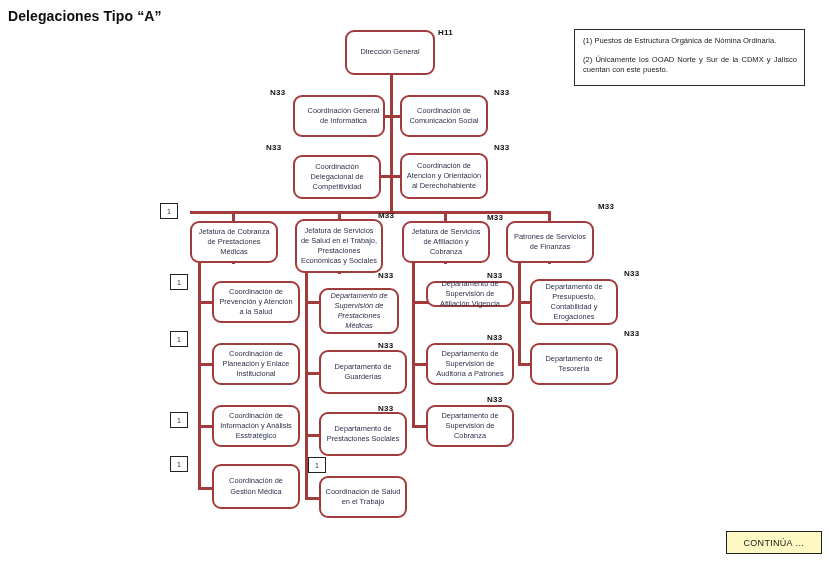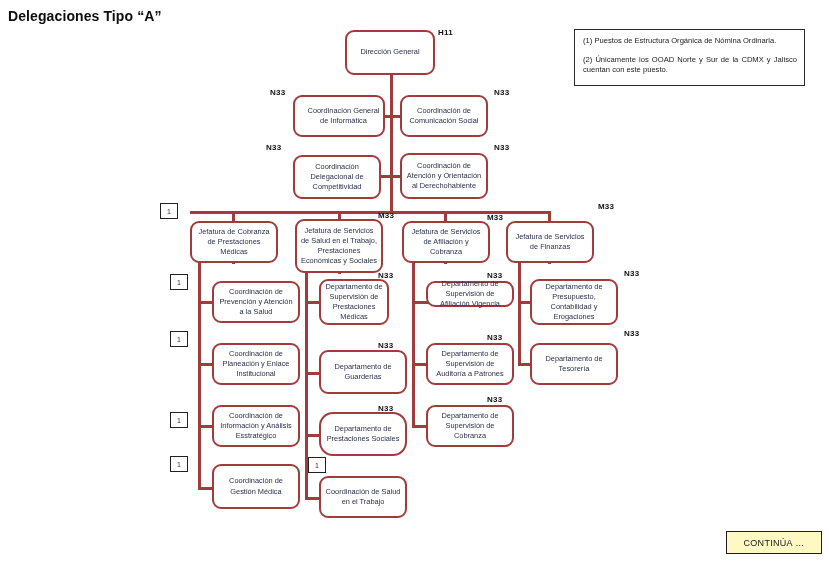--- a/index.html
+++ b/index.html
@@ -201,21 +201,21 @@
     <span>Jefatura de Servicios de Salud en el Trabajo, Prestaciones Económicas y Sociales</span>
   </div>
   <div class="tag" style="left:378px; top:211px;">M33</div>
 
   <div class="node" style="left:402px; top:221px; width:88px; height:42px;">
     <span>Jefatura de Servicios de Afiliación y Cobranza</span>
   </div>
   <div class="tag" style="left:487px; top:213px;">M33</div>
 
   <div class="node" style="left:506px; top:221px; width:88px; height:42px;">
-    <span>Jefatura de Servicios de Finanzas</span>
+    <span>Patrones de Servicios de Finanzas</span>
   </div>
   <div class="tag" style="left:598px; top:202px;">M33</div>
 
   <div class="node" style="left:212px; top:281px; width:88px; height:42px;align-items:center;">
     <span>Coordinación de Prevención y Atención a la Salud</span>
   </div>
   <div class="fnref" style="left:170px; top:274px;">1</div>
 
   <div class="node" style="left:212px; top:343px; width:88px; height:42px;">
     <span>Coordinación de Planeación y Enlace Institucional</span>
@@ -225,31 +225,31 @@
   <div class="node" style="left:212px; top:405px; width:88px; height:42px;">
     <span>Coordinación de Información y Análisis Esstratégico</span>
   </div>
   <div class="fnref" style="left:170px; top:412px;">1</div>
 
   <div class="node" style="left:212px; top:464px; width:88px; height:45px;">
     <span>Coordinación de Gestión Médica</span>
   </div>
   <div class="fnref" style="left:170px; top:456px;">1</div>
 
-  <div class="node" style="left:319px; top:279px; width:70px; height:46px;">
+  <div class="node" style="left:319px; top:288px; width:80px; height:46px;font-style:italic;">
     <span>Departamento de Supervisión de Prestaciones Médicas</span>
   </div>
   <div class="tag" style="left:378px; top:271px;">N33</div>
 
   <div class="node" style="left:319px; top:350px; width:88px; height:44px;">
     <span>Departamento de Guarderías</span>
   </div>
   <div class="tag" style="left:378px; top:341px;">N33</div>
 
-  <div class="node" style="left:319px; top:412px; width:88px; height:44px;border-radius:14px;">
+  <div class="node" style="left:319px; top:412px; width:88px; height:44px;">
     <span>Departamento de Prestaciones Sociales</span>
   </div>
   <div class="tag" style="left:378px; top:404px;">N33</div>
 
   <div class="node" style="left:319px; top:476px; width:88px; height:42px;">
     <span>Coordinación de Salud en el Trabajo</span>
   </div>
   <div class="fnref" style="left:308px; top:457px;">1</div>
 
   <div class="node" style="left:426px; top:281px; width:88px; height:26px;">

